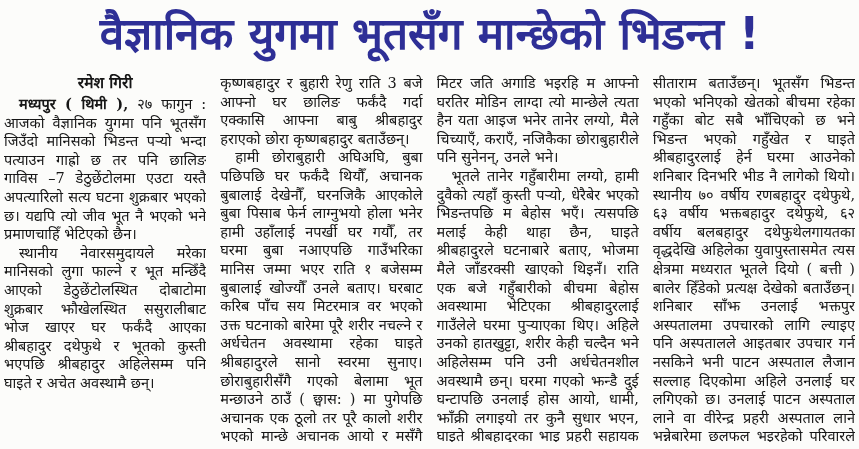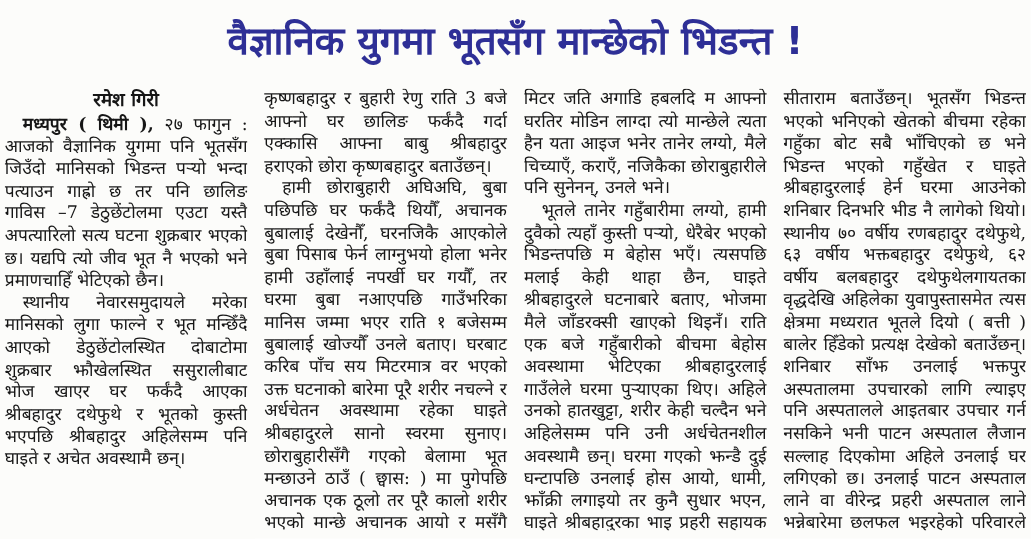--- a/index.html
+++ b/index.html
@@ -17,21 +17,21 @@
     color: #161616;
     box-sizing: border-box;
   }
   .headline {
     margin: 0;
     padding: 2px 6px 0 6px;
     height: 68px;
     text-align: center;
     font-family: "DejaVu Sans", sans-serif;
     font-weight: bold;
-    font-size: 32px;
+    font-size: 44px;
     line-height: 64px;
     color: #2e2f96;
     white-space: nowrap;
     letter-spacing: 0px;
   }
   .article-body {
     display: flex;
     flex-direction: row;
     gap: 14px;
     padding: 4px 4px 0 4px;
@@ -79,21 +79,21 @@
       <p class="indent"><span class="bold-lead">मध्यपुर ( थिमी ),</span><span> २७ फागुन : आजको वैज्ञानिक युगमा पनि भूतसँग जिउँदो मानिसको भिडन्त पर्‍यो भन्दा पत्याउन गाह्रो छ तर पनि छालिङ गाविस –7 डेठुछेंटोलमा एउटा यस्तै अपत्यारिलो सत्य घटना शुक्रबार भएको छ। यद्यपि त्यो जीव भूत नै भएको भने प्रमाणचाहिँ भेटिएको छैन।</span></p>
       <p class="indent">स्थानीय नेवारसमुदायले मरेका मानिसको लुगा फाल्ने र भूत मन्छिँदै आएको डेठुछेंटोलस्थित दोबाटोमा शुक्रबार झौखेलस्थित ससुरालीबाट भोज खाएर घर फर्कंदै आएका श्रीबहादुर दथेफुथे र भूतको कुस्ती भएपछि श्रीबहादुर अहिलेसम्म पनि घाइते र अचेत अवस्थामै छन्।</p>
     </div>
 
     <div class="col">
       <p>कृष्णबहादुर र बुहारी रेणु राति 3 बजे आफ्नो घर छालिङ फर्कंदै गर्दा एक्कासि आफ्ना बाबु श्रीबहादुर हराएको छोरा कृष्णबहादुर बताउँछन्।</p>
       <p class="indent">हामी छोराबुहारी अघिअघि, बुबा पछिपछि घर फर्कंदै थियौँ, अचानक बुबालाई देखेनौँ, घरनजिकै आएकोले बुबा पिसाब फेर्न लाग्नुभयो होला भनेर हामी उहाँलाई नपर्खी घर गयौँ, तर घरमा बुबा नआएपछि गाउँभरिका मानिस जम्मा भएर राति १ बजेसम्म बुबालाई खोज्यौँ उनले बताए। घरबाट करिब पाँच सय मिटरमात्र वर भएको उक्त घटनाको बारेमा पूरै शरीर नचल्ने र अर्धचेतन अवस्थामा रहेका घाइते श्रीबहादुरले सानो स्वरमा सुनाए। छोराबुहारीसँगै गएको बेलामा भूत मन्छाउने ठाउँ ( छ्वास: ) मा पुगेपछि अचानक एक ठूलो तर पूरै कालो शरीर भएको मान्छे अचानक आयो र मसँगै हिँड्यो, करिब सय</p>
     </div>
 
     <div class="col">
-      <p>मिटर जति अगाडि हबलदि म आफ्नो घरतिर मोडिन लाग्दा त्यो मान्छेले त्यता हैन यता आइज भनेर तानेर लग्यो, मैले चिच्याएँ, कराएँ, नजिकैका छोराबुहारीले पनि सुनेनन्, उनले भने।</p>
+      <p>मिटर जति अगाडि भइरहि म आफ्नो घरतिर मोडिन लाग्दा त्यो मान्छेले त्यता हैन यता आइज भनेर तानेर लग्यो, मैले चिच्याएँ, कराएँ, नजिकैका छोराबुहारीले पनि सुनेनन्, उनले भने।</p>
       <p class="indent">भूतले तानेर गहुँबारीमा लग्यो, हामी दुवैको त्यहाँ कुस्ती पर्‍यो, धेरैबेर भएको भिडन्तपछि म बेहोस भएँ। त्यसपछि मलाई केही थाहा छैन, घाइते श्रीबहादुरले घटनाबारे बताए, भोजमा मैले जाँडरक्सी खाएको थिइनँ। राति एक बजे गहुँबारीको बीचमा बेहोस अवस्थामा भेटिएका श्रीबहादुरलाई गाउँलेले घरमा पुर्‍याएका थिए। अहिले उनको हातखुट्टा, शरीर केही चल्दैन भने अहिलेसम्म पनि उनी अर्धचेतनशील अवस्थामै छन्। घरमा गएको झन्डै दुई घन्टापछि उनलाई होस आयो, धामी, झाँक्री लगाइयो तर कुनै सुधार भएन, घाइते श्रीबहादुरका भाइ प्रहरी सहायक निरीक्षक</p>
     </div>
 
     <div class="col">
       <p><span>सीताराम बताउँछन्। भूतसँग भिडन्त भएको भनिएको खेतको बीचमा रहेका गहुँका बोट सबै भाँचिएको छ भने भिडन्त भएको गहुँखेत र घाइते श्रीबहादुरलाई हेर्न घरमा आउनेको शनिबार दिनभरि भीड नै लागेको थियो। स्थानीय ७० वर्षीय रणबहादुर दथेफुथे, ६३ वर्षीय भक्तबहादुर दथेफुथे, ६२ वर्षीय बलबहादुर दथेफुथेलगायतका वृद्धदेखि अहिलेका युवापुस्तासमेत त्यस क्षेत्रमा मध्यरात भूतले दियो ( बत्ती ) बालेर हिँडेको प्रत्यक्ष देखेको बताउँछन्। शनिबार साँझ उनलाई भक्तपुर अस्पतालमा उपचारको लागि ल्याइए पनि अस्पतालले आइतबार उपचार गर्न नसकिने भनी पाटन अस्पताल लैजान सल्लाह दिएकोमा अहिले उनलाई घर लगिएको छ। उनलाई पाटन अस्पताल लाने वा वीरेन्द्र प्रहरी अस्पताल लाने भन्नेबारेमा छलफल भइरहेको परिवारले जनाएको छ। </span></p>
     </div>
 
   </div>
 </div>
 

